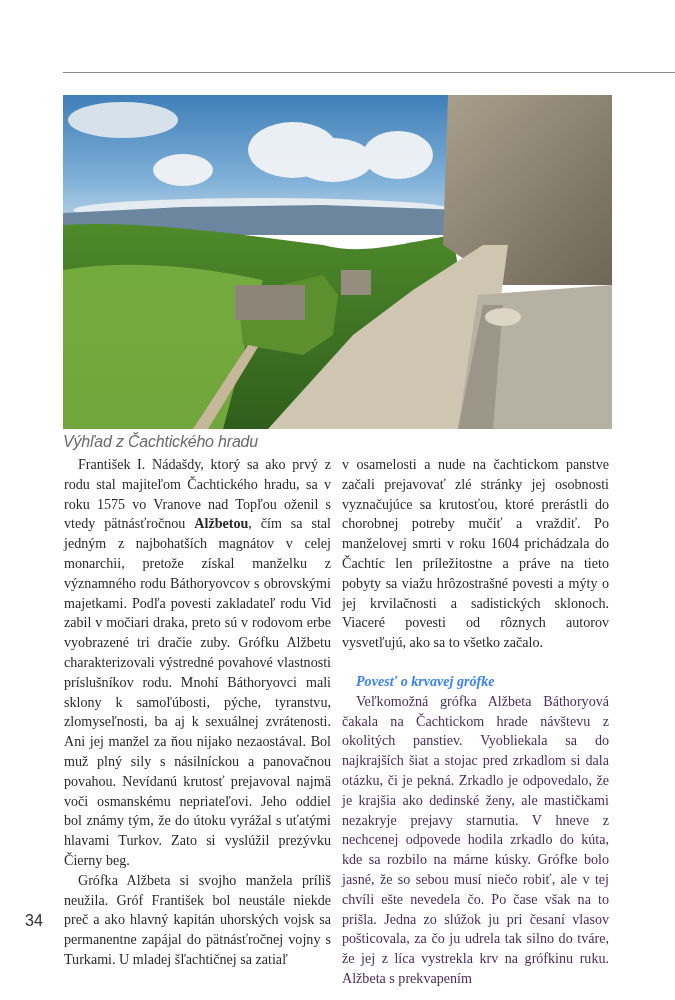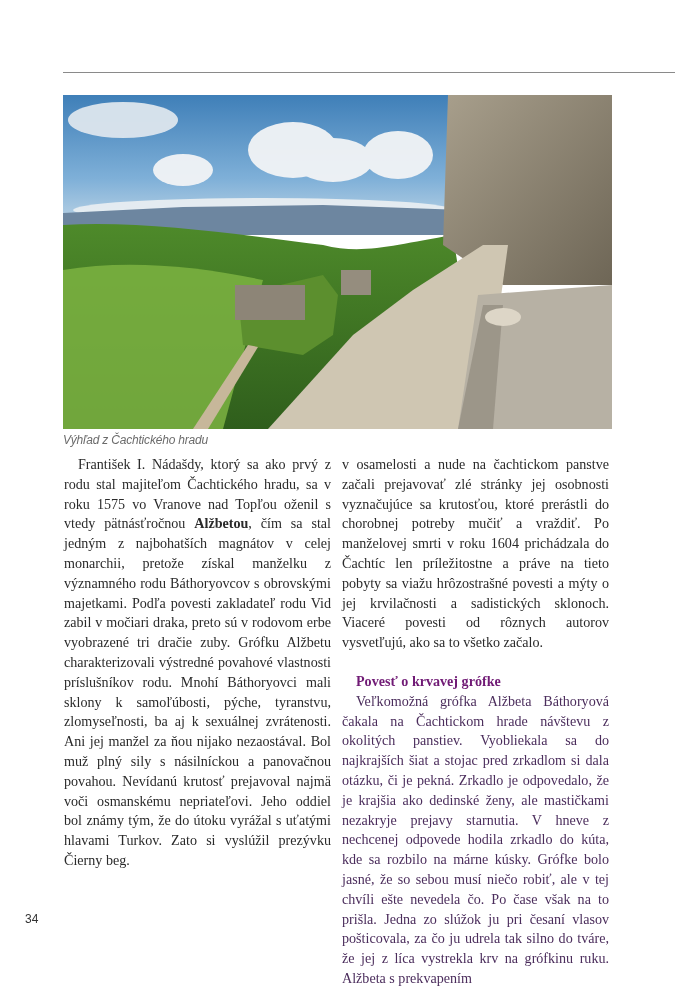--- a/index.html
+++ b/index.html
@@ -2,30 +2,30 @@
 <html><head>
 <meta charset="utf-8">
 <style>
   html, body { margin: 0; padding: 0; background: #ffffff; }
   body { width: 675px; height: 1000px; position: relative; overflow: hidden;
          font-family: "Liberation Serif", "DejaVu Serif", serif; color: #2a2a2a; }
   .top-rule { position: absolute; left: 63px; top: 72px; width: 612px; height: 1px; background: #8a8a8a; }
   .photo { position: absolute; left: 63px; top: 95px; width: 549px; height: 334px; overflow: hidden; }
   .photo svg { display: block; width: 100%; height: 100%; }
   .caption { position: absolute; left: 63px; top: 433px; font-family: "Liberation Sans", "DejaVu Sans", sans-serif;
-             font-style: italic; font-size: 12px; color: #6b6b6b; letter-spacing: -0.2px; }
+             font-style: italic; font-size: 16px; color: #6b6b6b; letter-spacing: -0.2px; }
   .col { position: absolute; top: 455px; width: 267px; font-size: 14.1px; line-height: 19.8px; text-align: justify; }
   .col-left { left: 64px; }
   .col-right { left: 342px; }
   .col p { margin: 0; text-indent: 14px; }
   .col p.noindent { text-indent: 0; }
-  .story-title { font-weight: bold; color: #701a75; margin-top: 19px !important; }
+  .story-title { font-weight: bold; font-style: italic; color: #3b82f6; margin-top: 19px !important; }
   .story p { color: #4b2d5c; }
   .page-number { position: absolute; left: 25px; top: 912px; font-family: "Liberation Sans", "DejaVu Sans", sans-serif;
-                 font-size: 12px; color: #333; }
+                 font-size: 16px; color: #333; }
   b { font-weight: bold; }
 </style>
 </head>
 <body>
 
 <div class="top-rule"></div>
 
 <div class="photo" title="Castle wall ruins overlooking green forested hills under a cloudy blue sky">
   <svg viewBox="0 0 549 334" preserveAspectRatio="none">
     <defs>
@@ -64,20 +64,21 @@
     <path d="M415 200 L549 190 L549 334 L395 334 Z" fill="#b7b1a4"></path>
     <path d="M395 334 L420 210 L440 210 L430 334 Z" fill="#8a8478" opacity="0.6"></path>
     <ellipse cx="440" cy="222" rx="18" ry="9" fill="#ddd6c7"></ellipse>
   </svg>
 </div>
 
 <div class="caption">Výhľad z Čachtického hradu</div>
 
 <div class="col col-left">
   <p><span>František I. Nádašdy, ktorý sa ako prvý z rodu stal majiteľom Čachtického hradu, sa v roku 1575 vo Vranove nad Topľou oženil s vtedy pätnásťročnou </span><b>Alžbetou</b><span>, čím sa stal jedným z najbohatších magnátov v celej monarchii, pretože získal manželku z významného rodu Báthoryovcov s obrovskými majetkami. Podľa povesti zakladateľ rodu Vid zabil v močiari draka, preto sú v rodovom erbe vyobrazené tri dračie zuby. Grófku Alžbetu charakterizovali výstredné povahové vlastnosti príslušníkov rodu. Mnohí Báthoryovci mali sklony k samoľúbosti, pýche, tyranstvu, zlomyseľnosti, ba aj k sexuálnej zvrátenosti. Ani jej manžel za ňou nijako nezaostával. Bol muž plný sily s násilníckou a panovačnou povahou. Nevídanú krutosť prejavoval najmä voči osmanskému nepriateľovi. Jeho oddiel bol známy tým, že do útoku vyrážal s uťatými hlavami Turkov. Zato si vyslúžil prezývku Čierny beg.</span></p>
+  <p>Grófka Alžbeta si svojho manžela príliš neužila. Gróf František bol neustále niekde preč a ako hlavný kapitán uhorských vojsk sa permanentne zapájal do pätnásťročnej vojny s Turkami. U mladej šľachtičnej sa zatiaľ</p>
 </div>
 
 <div class="col col-right">
   <p class="noindent">v osamelosti a nude na čachtickom panstve začali prejavovať zlé stránky jej osobnosti vyznačujúce sa krutosťou, ktoré prerástli do chorobnej potreby mučiť a vraždiť. Po manželovej smrti v roku 1604 prichádzala do Čachtíc len príležitostne a práve na tieto pobyty sa viažu hrôzostrašné povesti a mýty o jej krvilačnosti a sadistických sklonoch. Viaceré povesti od rôznych autorov vysvetľujú, ako sa to všetko začalo.</p>
   <p class="story-title">Povesť o krvavej grófke</p>
   <div class="story">
     <p>Veľkomožná grófka Alžbeta Báthoryová čakala na Čachtickom hrade návštevu z okolitých panstiev. Vyobliekala sa do najkrajších šiat a stojac pred zrkadlom si dala otázku, či je pekná. Zrkadlo je odpovedalo, že je krajšia ako dedinské ženy, ale mastičkami nezakryje prejavy starnutia. V hneve z nechcenej odpovede hodila zrkadlo do kúta, kde sa rozbilo na márne kúsky. Grófke bolo jasné, že so sebou musí niečo robiť, ale v tej chvíli ešte nevedela čo. Po čase však na to prišla. Jedna zo slúžok ju pri česaní vlasov pošticovala, za čo ju udrela tak silno do tváre, že jej z líca vystrekla krv na grófkinu ruku. Alžbeta s prekvapením</p>
   </div>
 </div>
 

